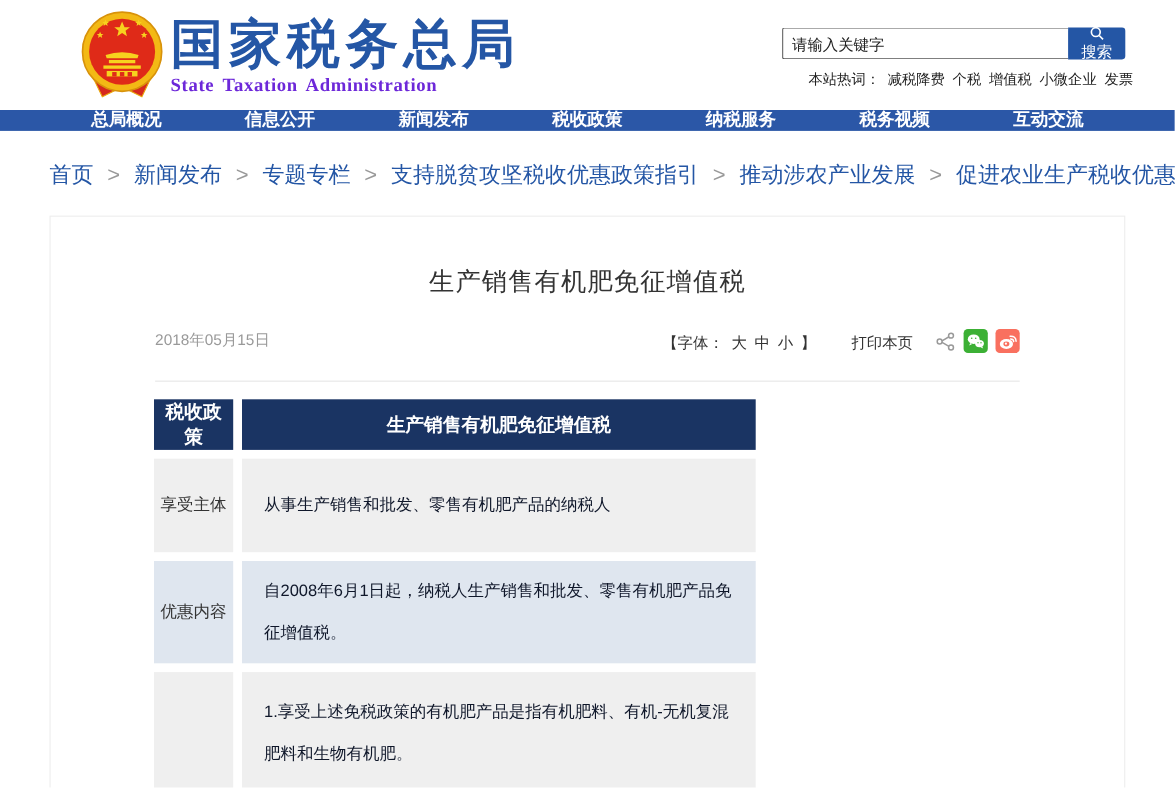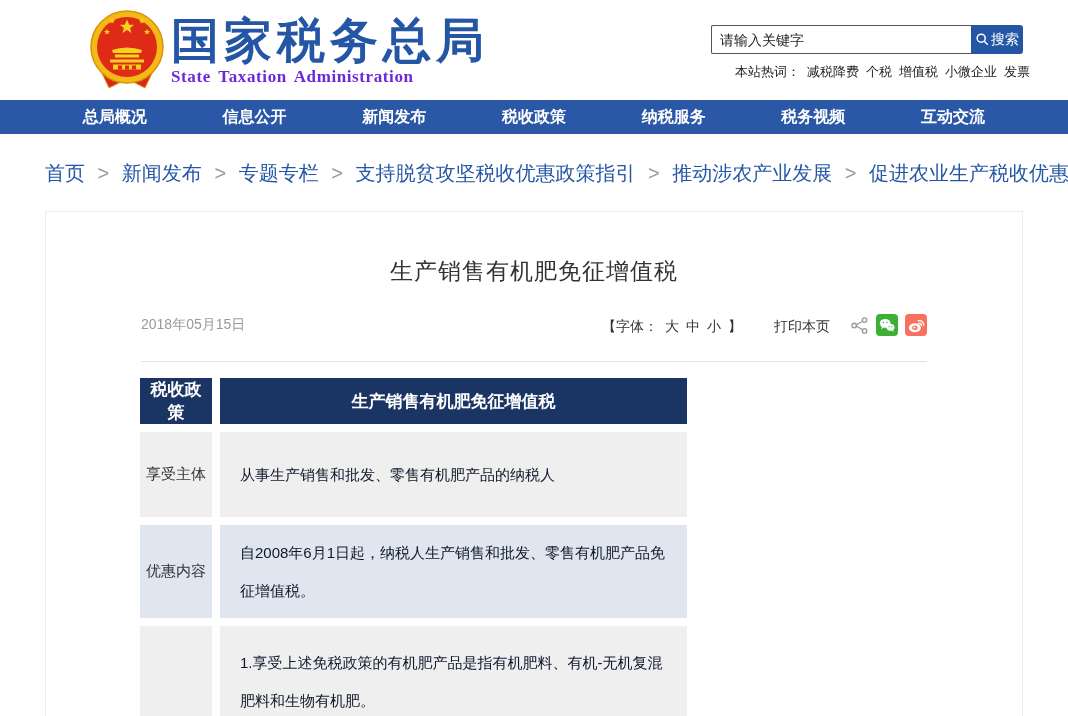--- a/index.html
+++ b/index.html
@@ -4,37 +4,37 @@
 <style>
   * { box-sizing: border-box; }
   html,body { margin:0; padding:0; }
   body {
     width:1068px; height:716px; overflow:hidden; background:#fff;
     font-family:"Liberation Sans","DejaVu Sans",sans-serif; color:#333;
   }
   
   .site-header { height:100px; background:#fff; }
   .header-inner { width:978px; margin:0 auto; position:relative; height:100%; }
-  .brand { position:absolute; left:44px; top:7px; display:flex; align-items:center; gap:6px; text-decoration:none; }
+  .brand { position:absolute; left:28px; top:7px; display:flex; align-items:center; gap:6px; text-decoration:none; }
   .brand-cn { font-size:48px; font-weight:bold; color:#2456a5; letter-spacing:5px; line-height:1.05; white-space:nowrap; }
   .brand-en { font-family:"Liberation Serif","DejaVu Serif",serif; font-size:17px; font-weight:bold;
               color:#6d28d9; letter-spacing:0.6px; word-spacing:3px; margin-top:1px; white-space:nowrap; }
   .search-area { position:absolute; right:0; top:25px; width:312px; }
   .search-row { display:flex; height:29px; }
   .search-input { flex:1; border:1px solid #555; border-right:none; padding:0 8px; font-size:14px;
                   color:#222; outline:none; border-radius:2px 0 0 2px; min-width:0;
                   font-family:"Liberation Sans","DejaVu Sans",sans-serif; }
   .search-input::placeholder { color:#222; opacity:1; }
   .search-btn { width:52px; background:#2456a5; color:#fff; border:none; display:flex; align-items:center;
                 justify-content:center; gap:1px; font-size:14px; cursor:pointer; border-radius:0 3px 3px 0; padding:0 2px;
-                font-family:"Liberation Sans","DejaVu Sans",sans-serif; }
+                font-family:"Liberation Sans","DejaVu Sans",sans-serif;flex-direction:column; }
   .hotwords { margin-top:9px; font-size:13px; color:#222; white-space:nowrap;margin-left:24px; }
   .hot-link { color:#222; text-decoration:none; margin-left:7px; cursor:pointer; }
   
-  .main-nav { height:34px; background:#2b57a7; }
+  .main-nav { height:19px; background:#2b57a7; }
   .nav-inner { width:978px; margin:0 auto; height:100%; display:flex; align-items:center; justify-content:space-around; }
   .nav-item { color:#fff; font-weight:bold; font-size:16px; text-decoration:none; cursor:pointer; white-space:nowrap; }
   
   .breadcrumb { width:978px; margin:4px auto; padding:22px 0 20px; font-size:20px; color:#888; white-space:nowrap; }
   .crumb { color:#2456a5; text-decoration:none; cursor:pointer; }
   .sep { color:#999; margin:0 7px; }
   
   .content-card { width:978px; margin:0 auto; border:1px solid #ededed; height:560px; background:#fff; }
   .article-title { text-align:center; font-size:23px; color:#333; font-weight:500; margin:44px 0 0; letter-spacing:1px; }
   .meta-row { display:flex; justify-content:space-between; align-items:center; margin:26px 95px 0; height:24px; }

